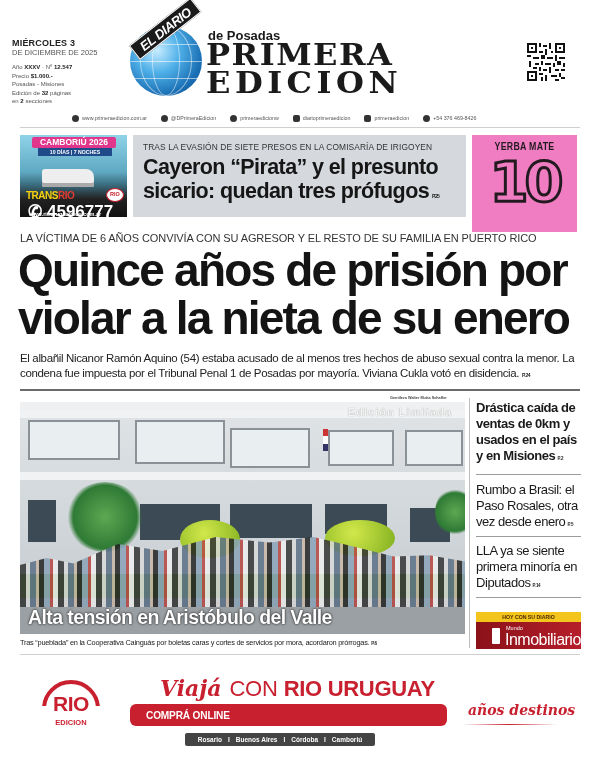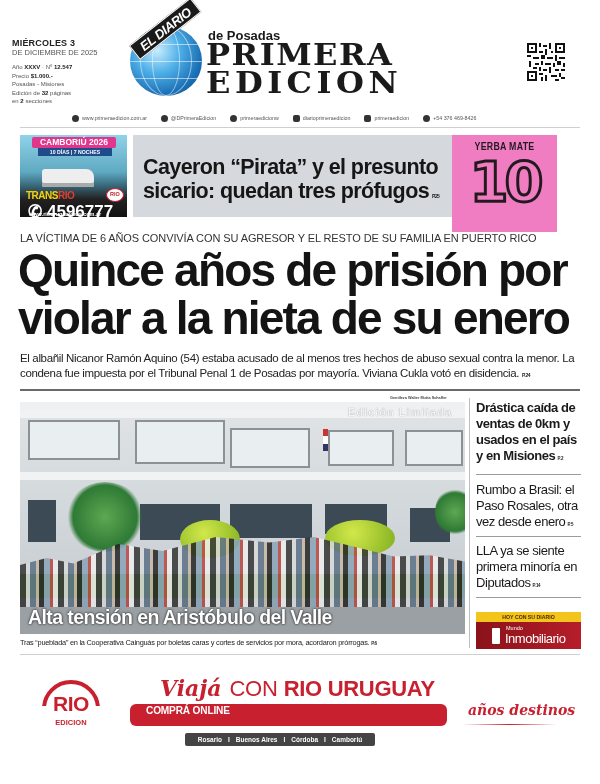--- a/index.html
+++ b/index.html
@@ -35,21 +35,21 @@
 #camboriu-ad .bus{position:absolute;left:22px;top:34px;width:52px;height:18px;background:#eee;border-radius:3px 8px 2px 2px;box-shadow:inset 0 -4px 0 #aaa}
 #camboriu-ad .brand{position:absolute;left:6px;top:55px;font-size:10px;font-weight:bold;color:#f4d10b;letter-spacing:-.5px}
 #camboriu-ad .brand span{color:#e23b2f}
 #camboriu-ad .rio{position:absolute;left:86px;top:53px;width:18px;height:14px;border-radius:50%;background:#fff;border:1.5px solid #c41e2a;color:#c41e2a;font-size:5.5px;font-weight:bold;text-align:center;line-height:11px}
 #camboriu-ad .phone{position:absolute;left:8px;top:66px;font-size:17px;font-weight:bold;color:#fff}
 #camboriu-ad .url{position:absolute;left:9px;top:76px;font-size:5.5px;color:#fff;font-weight:bold}
 #pirata-box{left:133px;top:135px;width:333px;height:82px;background:#d5d8dd}
 #pirata-box .kicker{position:absolute;left:10px;top:7px;font-size:8.4px;color:#333;letter-spacing:.1px}
 #pirata-box .head{position:absolute;left:10px;top:20px;font-size:21.5px;font-weight:bold;line-height:24px;letter-spacing:-.6px;color:#161616;width:320px}
 #pirata-box .pg{font-size:5px;font-weight:bold;margin-left:3px}
-#yerba-box{left:452px;top:135px;width:105px;height:97px;background:#f07dc1}
+#yerba-box{left:472px;top:135px;width:105px;height:97px;background:#f07dc1}
 #yerba-box .label{position:absolute;left:0;width:105px;top:6px;text-align:center;font-weight:bold;font-size:10px;color:#231a20;letter-spacing:.3px;transform:scaleX(.88)}
 #yerba-box .num{position:absolute;left:0;width:105px;top:14px;text-align:center;font-size:56px;font-weight:bold;color:#f07dc1;-webkit-text-stroke:3px #231a20;line-height:66px;letter-spacing:-4px;font-family:"DejaVu Sans",sans-serif}
 
 #main-kicker{left:20px;top:232px;font-size:11px;color:#333;letter-spacing:-.1px}
 #main-headline{left:18px;top:246px;width:580px;font-size:46px;font-weight:bold;line-height:48px;letter-spacing:-1.8px;color:#141414}
 #main-summary{left:20px;top:351px;width:565px;font-size:11.5px;line-height:14.5px;color:#222;letter-spacing:-.35px}
 #main-summary .pg{font-size:5px;font-weight:bold}
 #rule2{left:20px;top:389px;width:560px;height:2px;background:#6a6a6a}
 
 #photo{left:20px;top:402px;width:445px;height:232px;overflow:hidden;background:#cfd5da}
@@ -76,32 +76,32 @@
 #side1{top:400px}
 #side1 .t{font-weight:bold}
 #side2{top:482px}
 #side3{top:543px}
 .side-rule{position:absolute;left:476px;width:105px;height:1px;background:#9c9c9c}
 #mundo-ad{left:476px;top:612px;width:105px;height:37px}
 #mundo-ad .top{height:10px;background:#f3c41b;font-size:5.2px;font-weight:bold;color:#4a2a00;text-align:center;line-height:10px}
 #mundo-ad .bot{height:27px;background:linear-gradient(90deg,#8b1219,#b51e2a);position:relative}
 #mundo-ad .door{position:absolute;left:16px;top:6px;width:8px;height:16px;background:#fff;border-radius:1px}
 #mundo-ad .mundo{position:absolute;left:30px;top:3px;font-size:5.5px;color:#fff}
-#mundo-ad .inmo{position:absolute;left:29px;top:9px;font-size:13px;color:#fff;letter-spacing:-.5px}
+#mundo-ad .inmo{position:absolute;left:29px;top:9px;font-size:16px;color:#fff;letter-spacing:-.5px}
 #rule3{left:20px;top:654px;width:560px;height:1px;background:#cfcfcf}
 
 #rio-logo{left:40px;top:680px;width:62px;height:56px}
 #rio-logo .arc{position:absolute;left:2px;top:0;width:58px;height:58px;border:4px solid #c8202f;border-radius:50%;clip-path:inset(0 0 55% 0)}
 #rio-logo .rio{position:absolute;left:0;width:62px;top:12px;text-align:center;font-weight:bold;font-size:21px;color:#c8202f;letter-spacing:-.5px}
 #rio-logo .uru{position:absolute;left:0;width:62px;top:38px;text-align:center;font-weight:bold;font-size:7.5px;color:#c8202f}
 #viaja{left:160px;top:675px;font-size:22px;color:#c8202f;white-space:nowrap}
 #viaja .v{font-family:"DejaVu Serif",serif;font-style:italic;font-weight:bold}
 #viaja .con{font-weight:normal;margin-left:8px;letter-spacing:-.3px}
 #viaja .rio{font-weight:bold;letter-spacing:-.3px}
-#compra-bar{left:130px;top:704px;width:317px;height:22px;background:#c8202f;border-radius:6px;color:#fff;display:flex;align-items:flex-start;padding-left:16px;gap:14px}
+#compra-bar{left:130px;top:704px;width:317px;height:22px;background:#c8202f;border-radius:6px;color:#fff;display:flex;align-items:center;padding-left:16px;gap:14px}
 #compra-bar .c{font-size:11.5px;font-weight:bold;letter-spacing:-.2px;transform:scaleX(.88);transform-origin:left}
 #compra-bar .u{font-size:14px;font-weight:bold;letter-spacing:-.3px;margin-left:-10px}
 #cities-bar{left:185px;top:733px;width:190px;height:13px;background:#444;border-radius:2px;color:#fff;font-size:6.5px;font-weight:bold;display:flex;align-items:center;justify-content:center;gap:6px}
 #suma{left:468px;top:702px;font-family:"DejaVu Serif",serif;font-style:italic;font-weight:bold;font-size:14px;color:#c8202f}
 #suma-line{left:462px;top:724px;width:95px;height:1px;background:linear-gradient(90deg,transparent,#c8202f,transparent)}
 </style>
 </head>
 <body>
 
 <div id="date-block" class="abs">
@@ -209,20 +209,21 @@
   <div class="title">CAMBORIÚ 2026</div>
   <div class="sub">10 DÍAS | 7 NOCHES</div>
   <div class="bus"></div>
   <div class="brand"><span style="color:#f4d10b">TRANS</span><span>RIO</span></div>
   <div class="rio">RIO</div>
   <div class="phone">✆ 4596777</div>
   <div class="url">www.riouruguaybus.com.ar</div>
 </div>
 
 <div id="pirata-box" class="abs">
+  <div class="kicker">TRAS LA EVASIÓN DE SIETE PRESOS EN LA COMISARÍA DE IRIGOYEN</div>
   <div class="head"><span>Cayeron “Pirata” y el presunto sicario: quedan tres prófugos</span><span class="pg">P.25</span></div>
 </div>
 
 <div id="yerba-box" class="abs">
   <div class="label">YERBA MATE</div>
   <div class="num">10</div>
 </div>
 
 <div id="main-kicker" class="abs">LA VÍCTIMA DE 6 AÑOS CONVIVÍA CON SU AGRESOR Y EL RESTO DE SU FAMILIA EN PUERTO RICO</div>
 <div id="main-headline" class="abs">Quince años de prisión por violar a la nieta de su enero</div>

